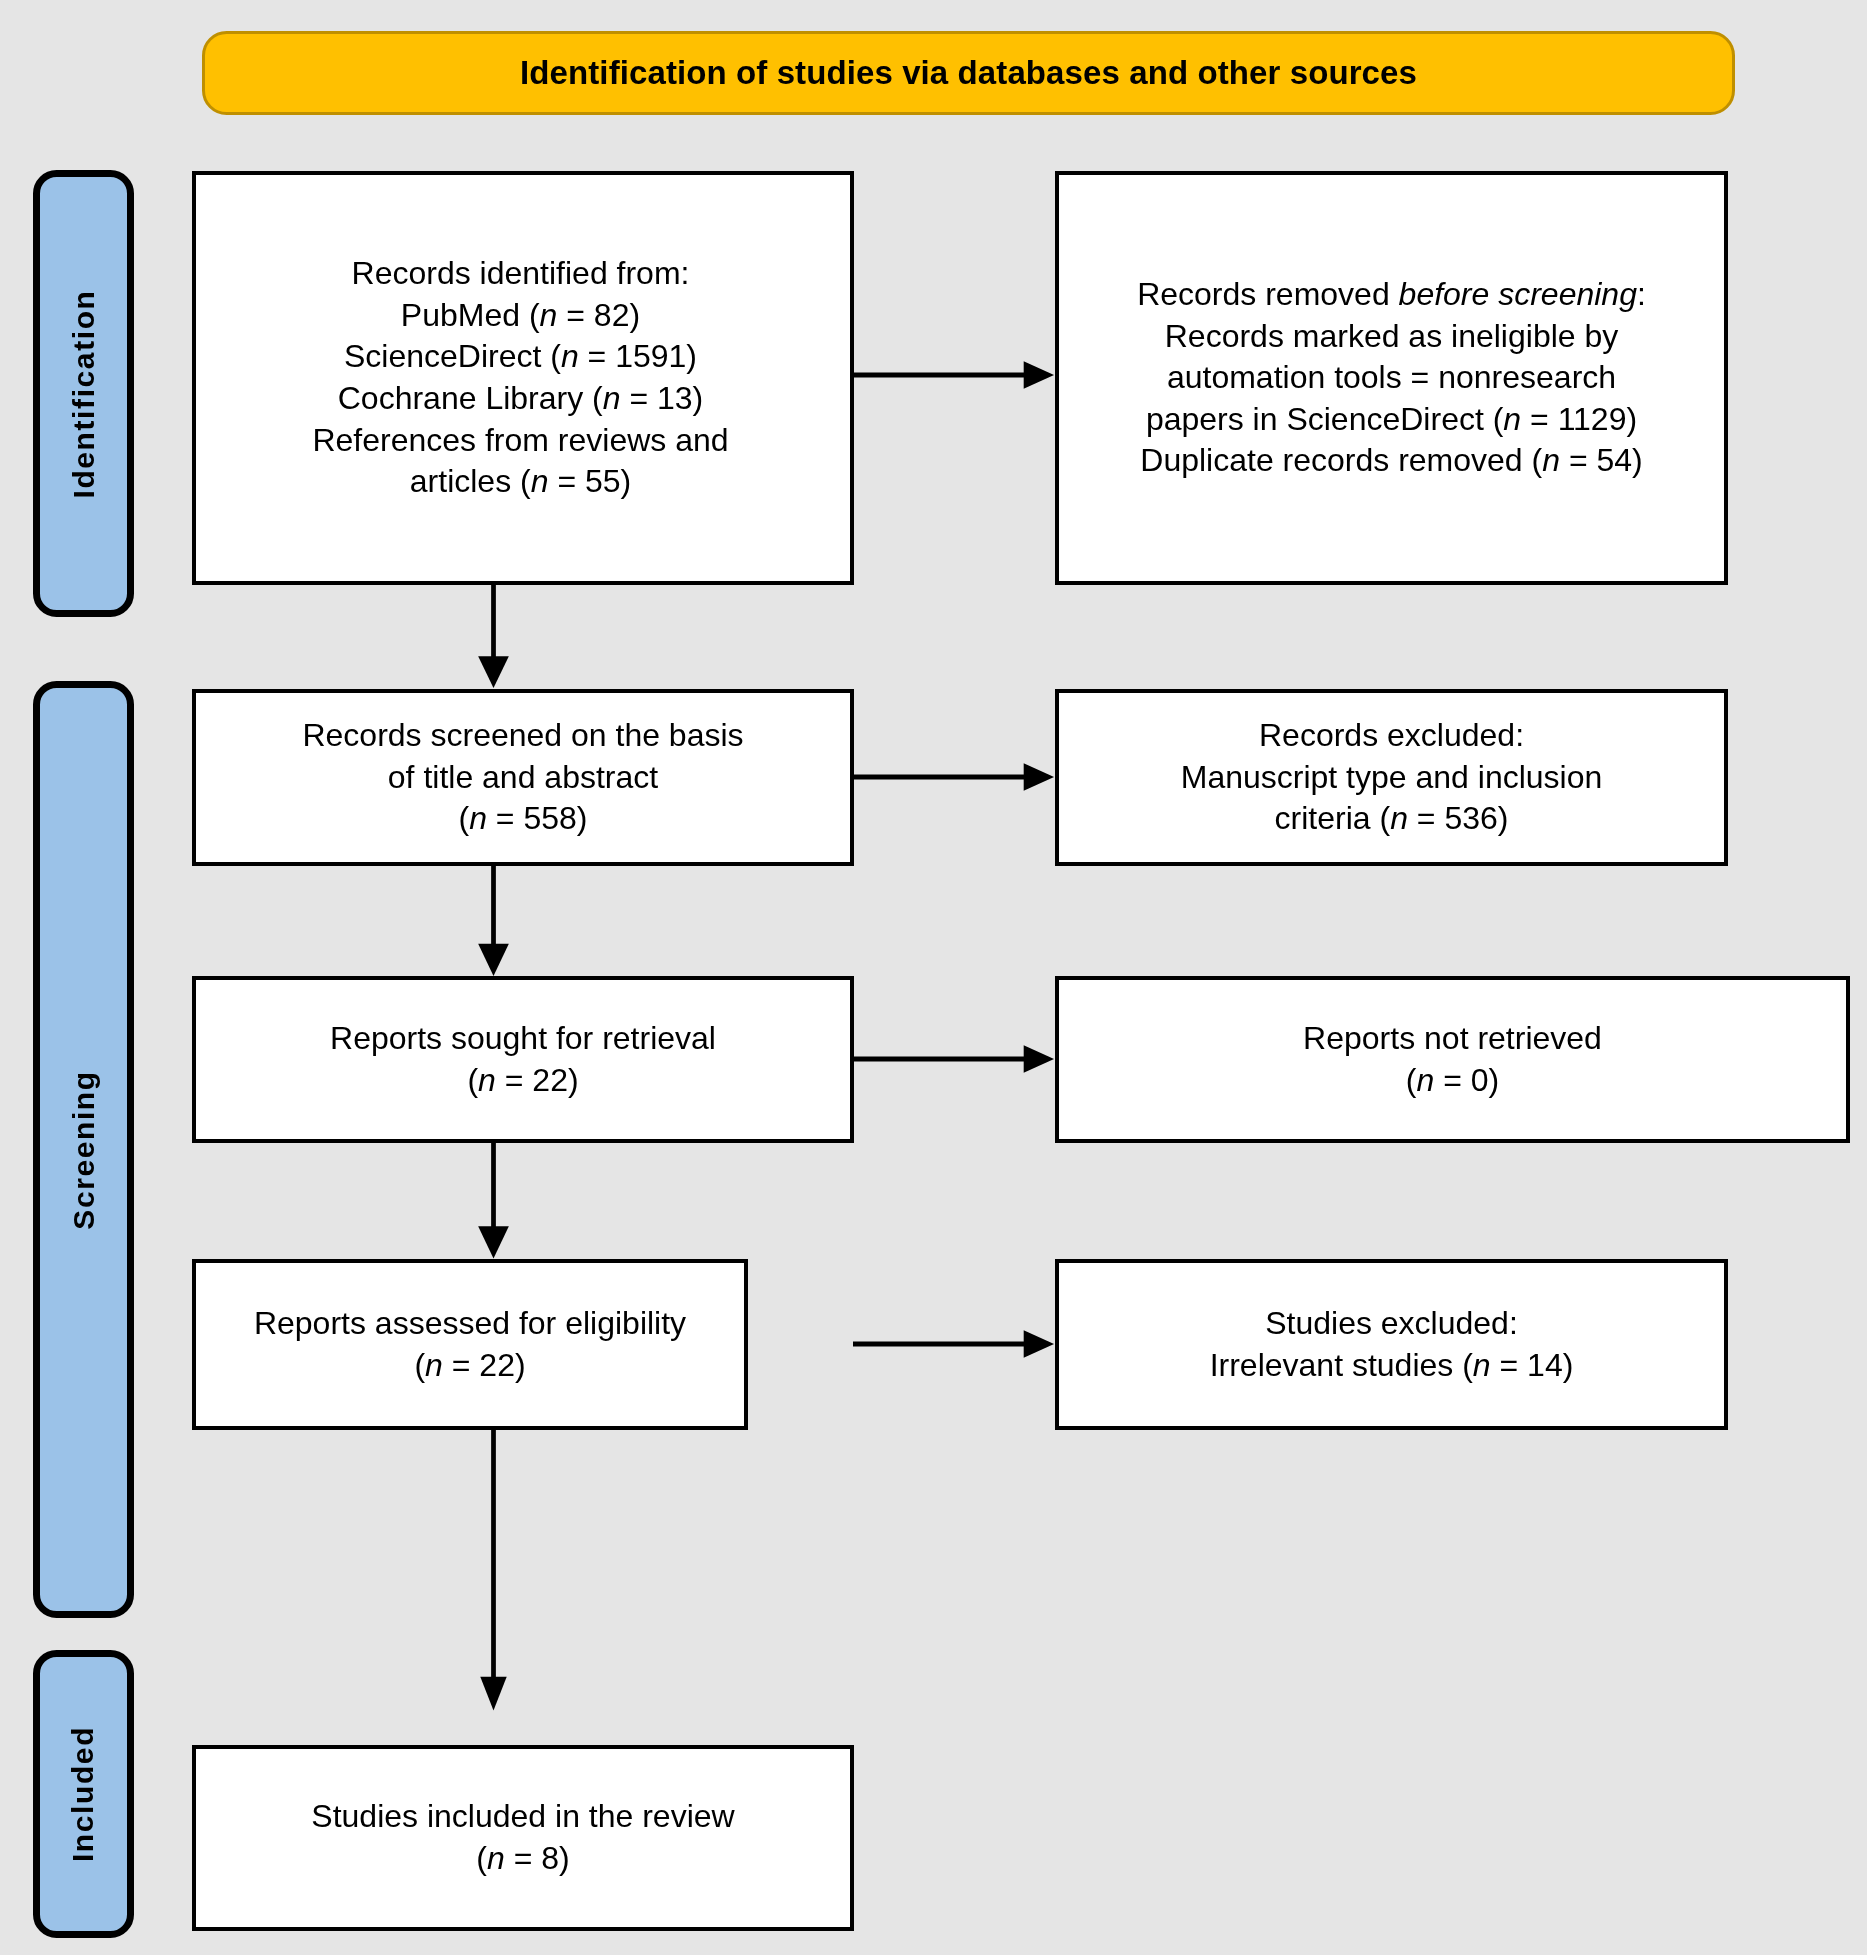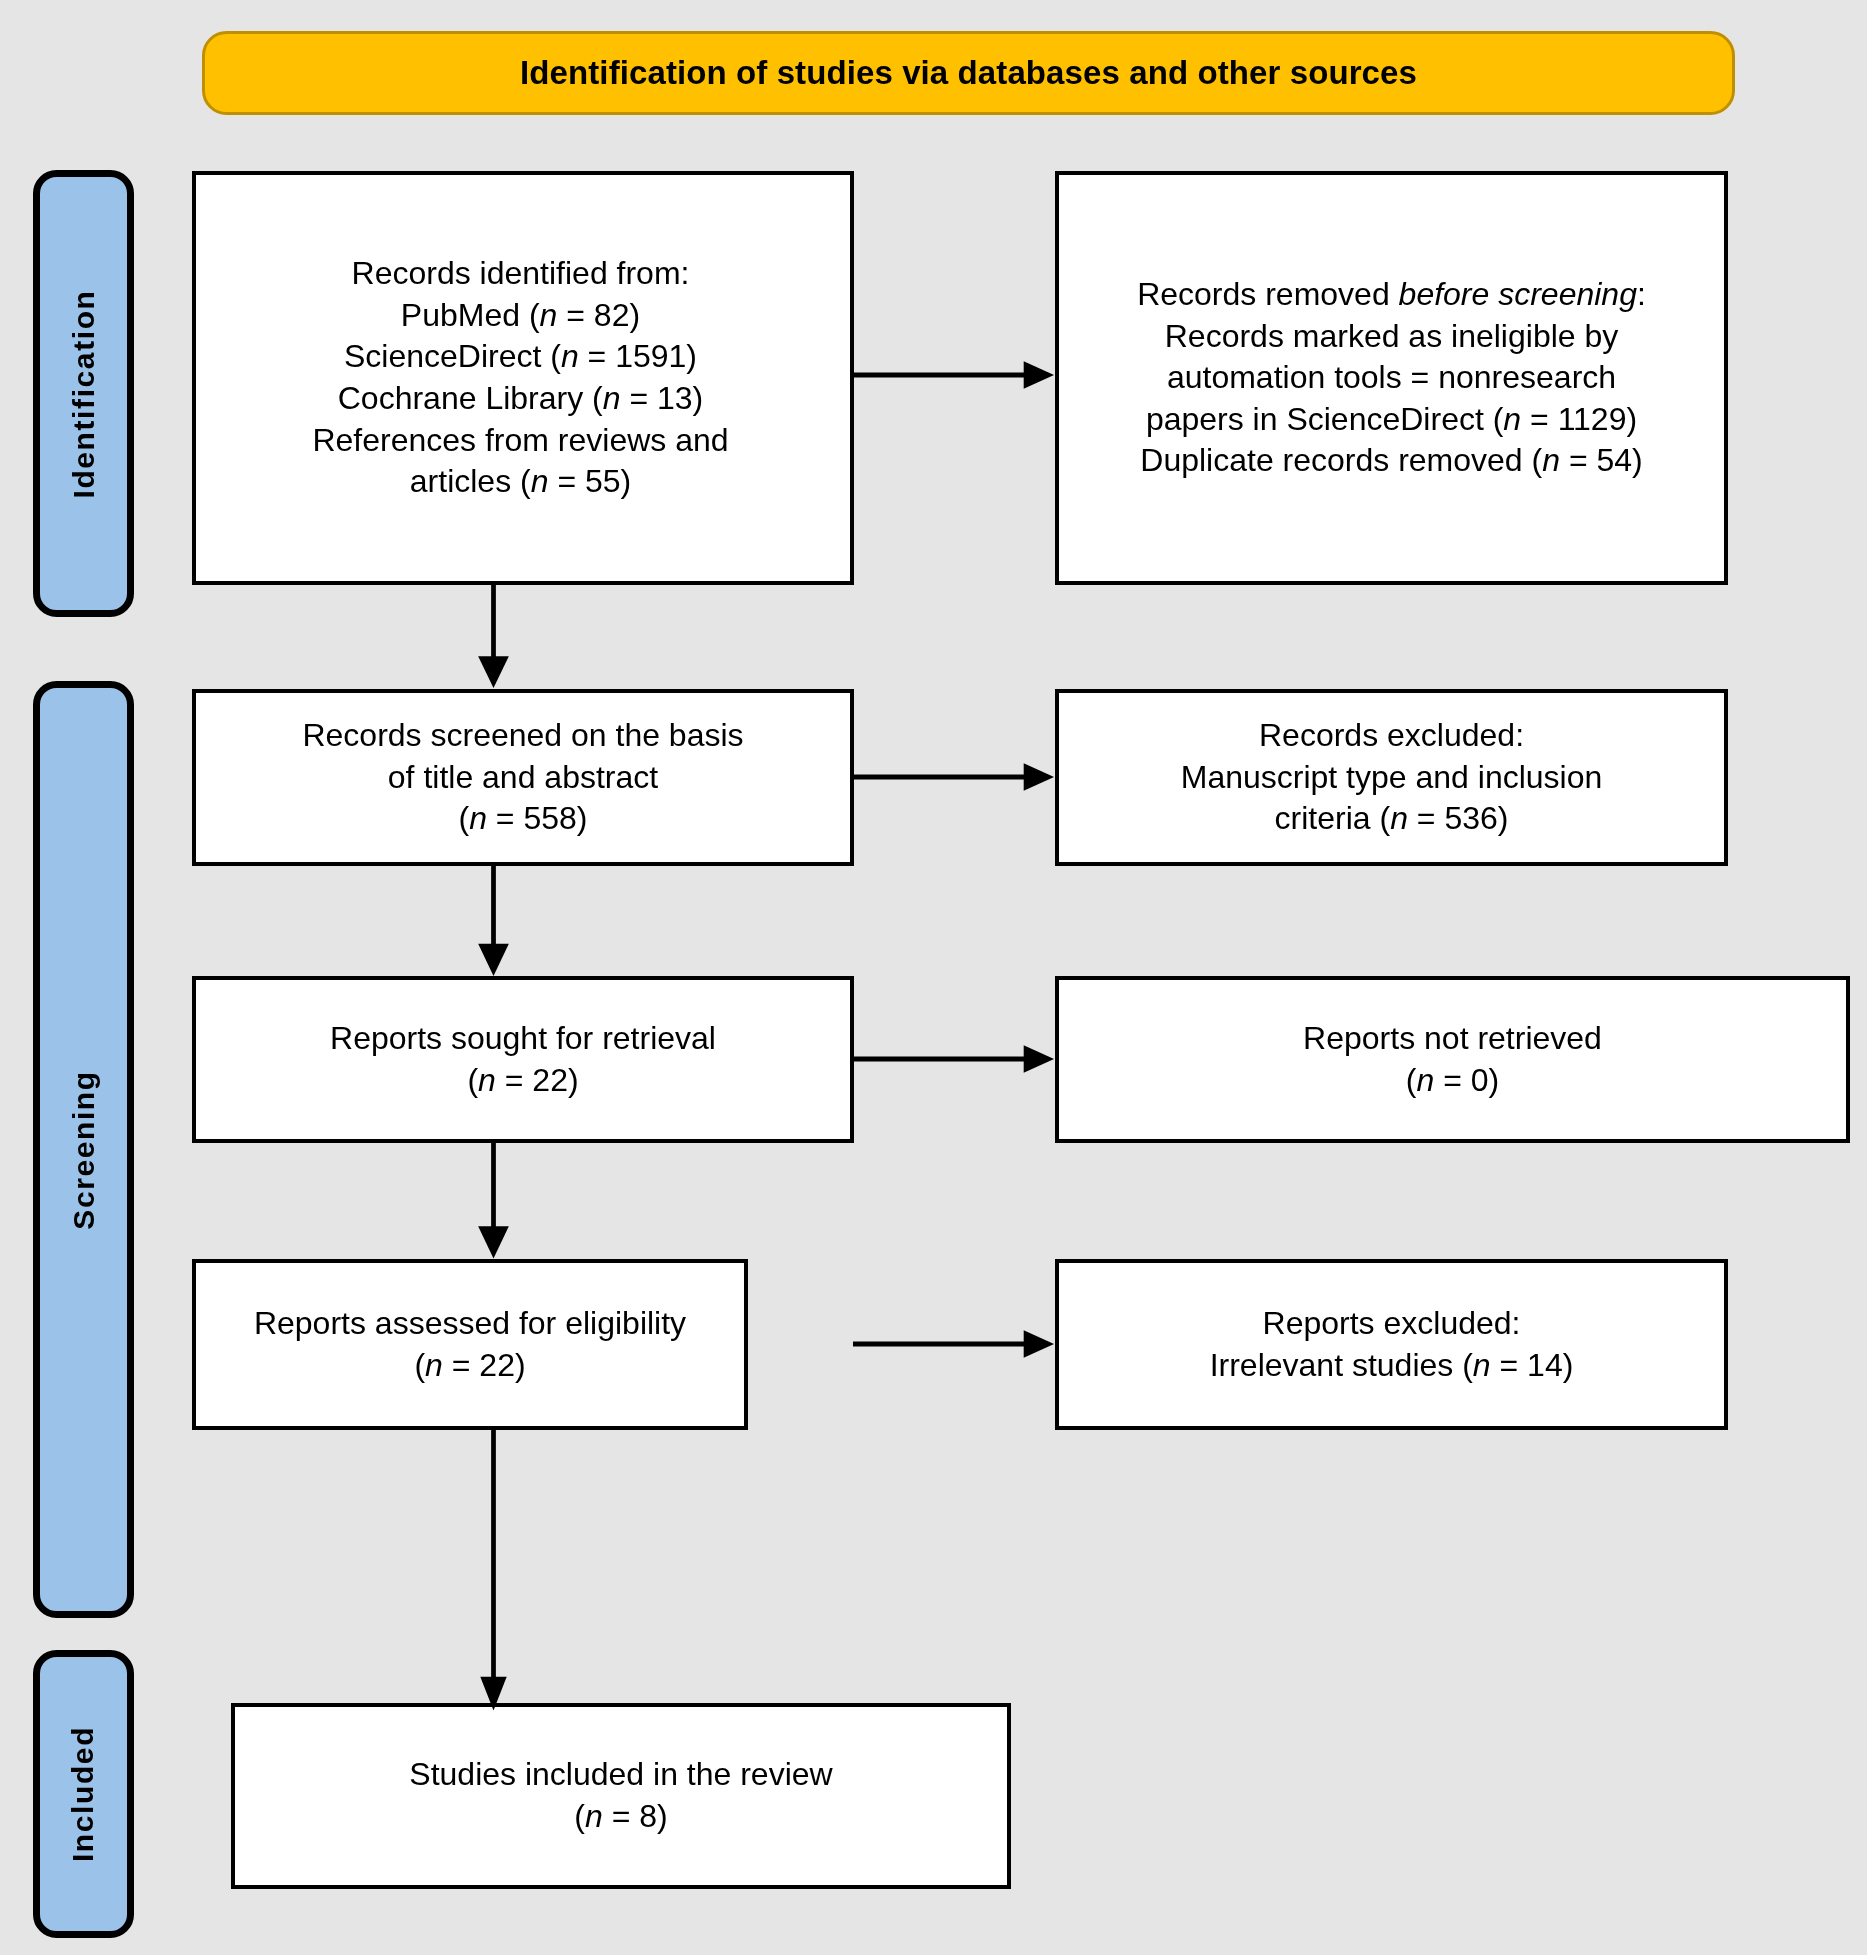--- a/index.html
+++ b/index.html
@@ -164,26 +164,26 @@
 
   <div class="flow-box" style="left:192px; top:1259px; width:556px; height:171px;">
     <div class="flow-box-text">
       <span>Reports assessed for eligibility</span><br>
       (<span class="it">n</span> = 22)
     </div>
   </div>
 
   <div class="flow-box" style="left:1055px; top:1259px; width:673px; height:171px;">
     <div class="flow-box-text">
-      <span>Reports excluded:</span><br>
+      <span>Studies excluded:</span><br>
       Irrelevant studies (<span class="it">n</span> = 14)
     </div>
   </div>
 
-  <div class="flow-box" style="left:192px; top:1703px; width:780px; height:186px;margin-left:39px;">
+  <div class="flow-box" style="left:192px; top:1745px; width:662px; height:186px;">
     <div class="flow-box-text">
       <span>Studies included in the review</span><br>
       (<span class="it">n</span> = 8)
     </div>
   </div>
 
   <div class="conn" style="left:853px; top:359px; width:208px; height:32px;">
     <svg width="208" height="32" viewBox="0 0 390 60">
       <line x1="0" y1="30" x2="330" y2="30" stroke="#000" stroke-width="9"></line>
       <polygon points="320,4 377,30 320,56" fill="#000"></polygon>

